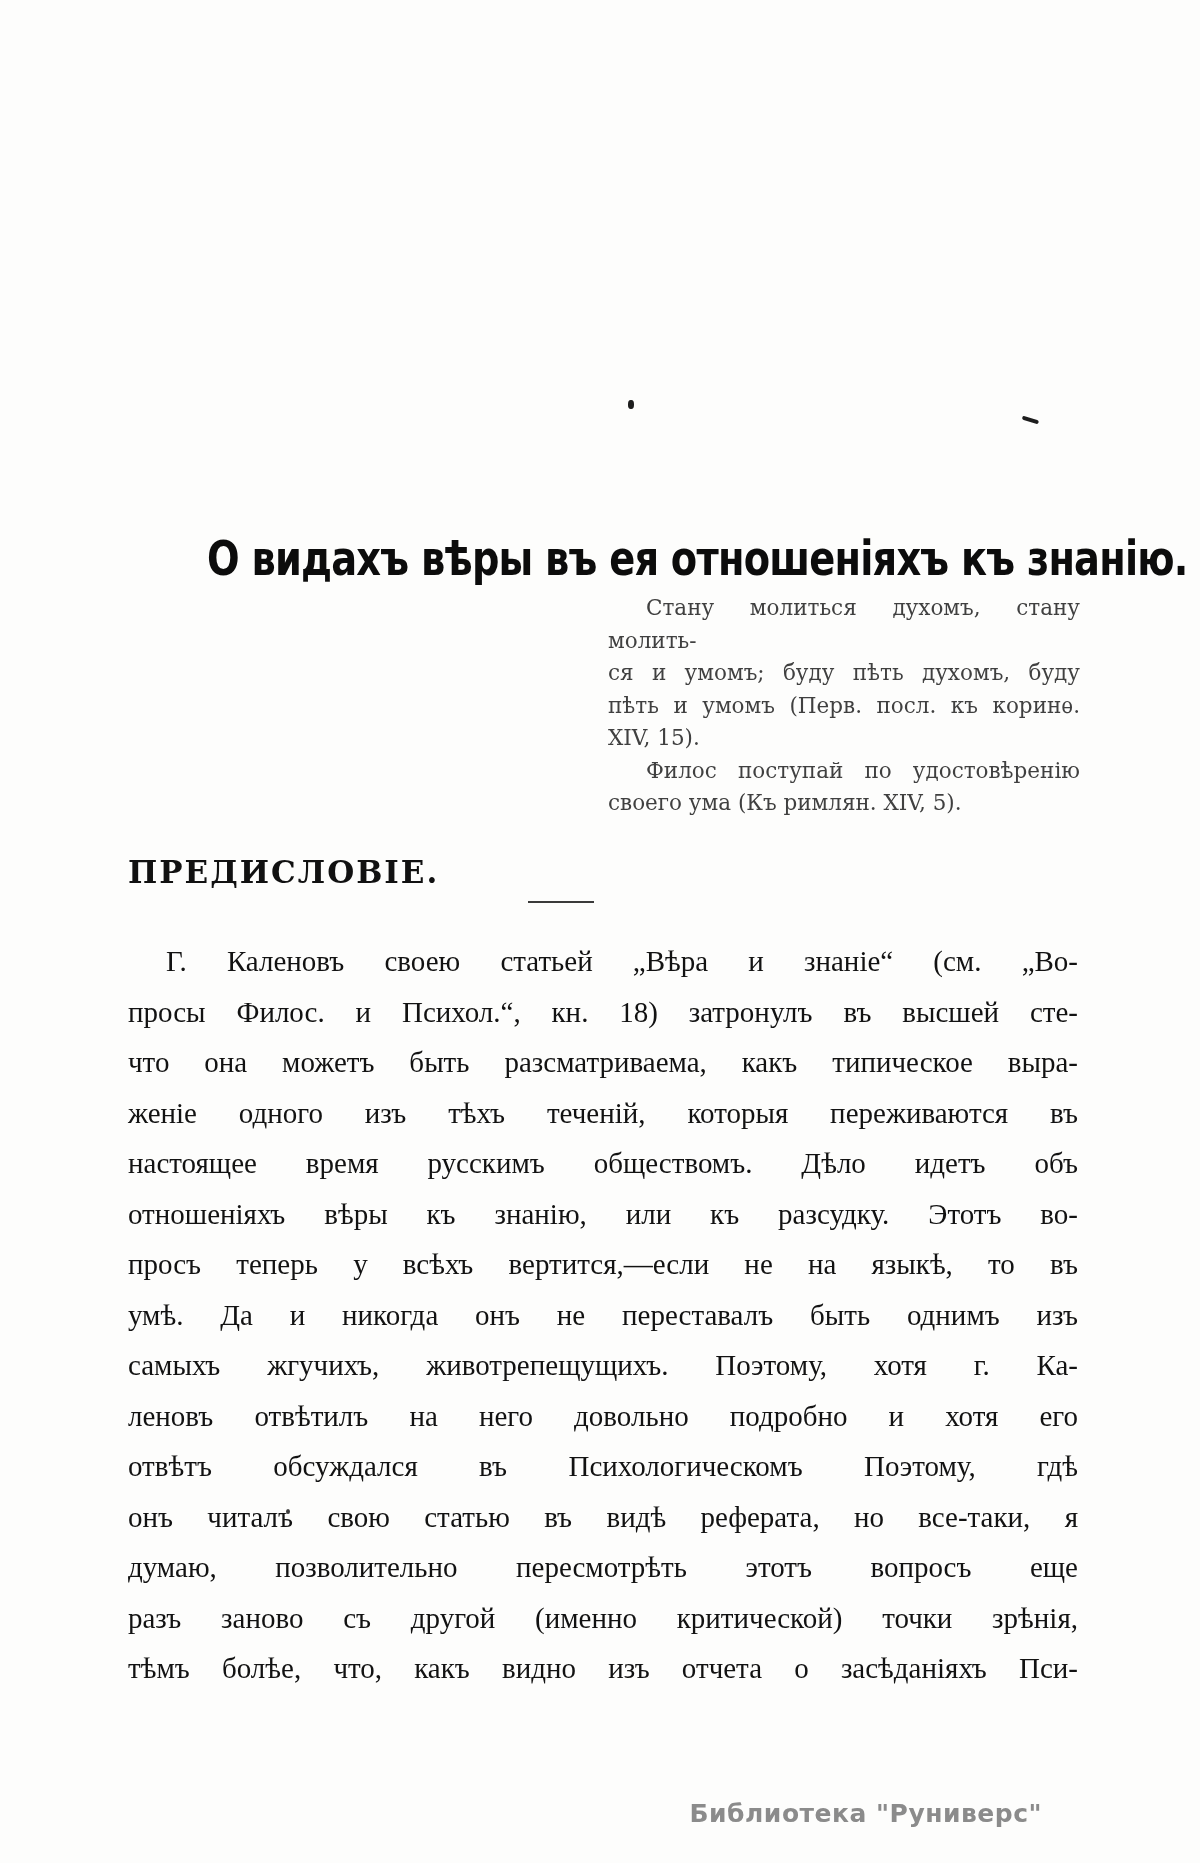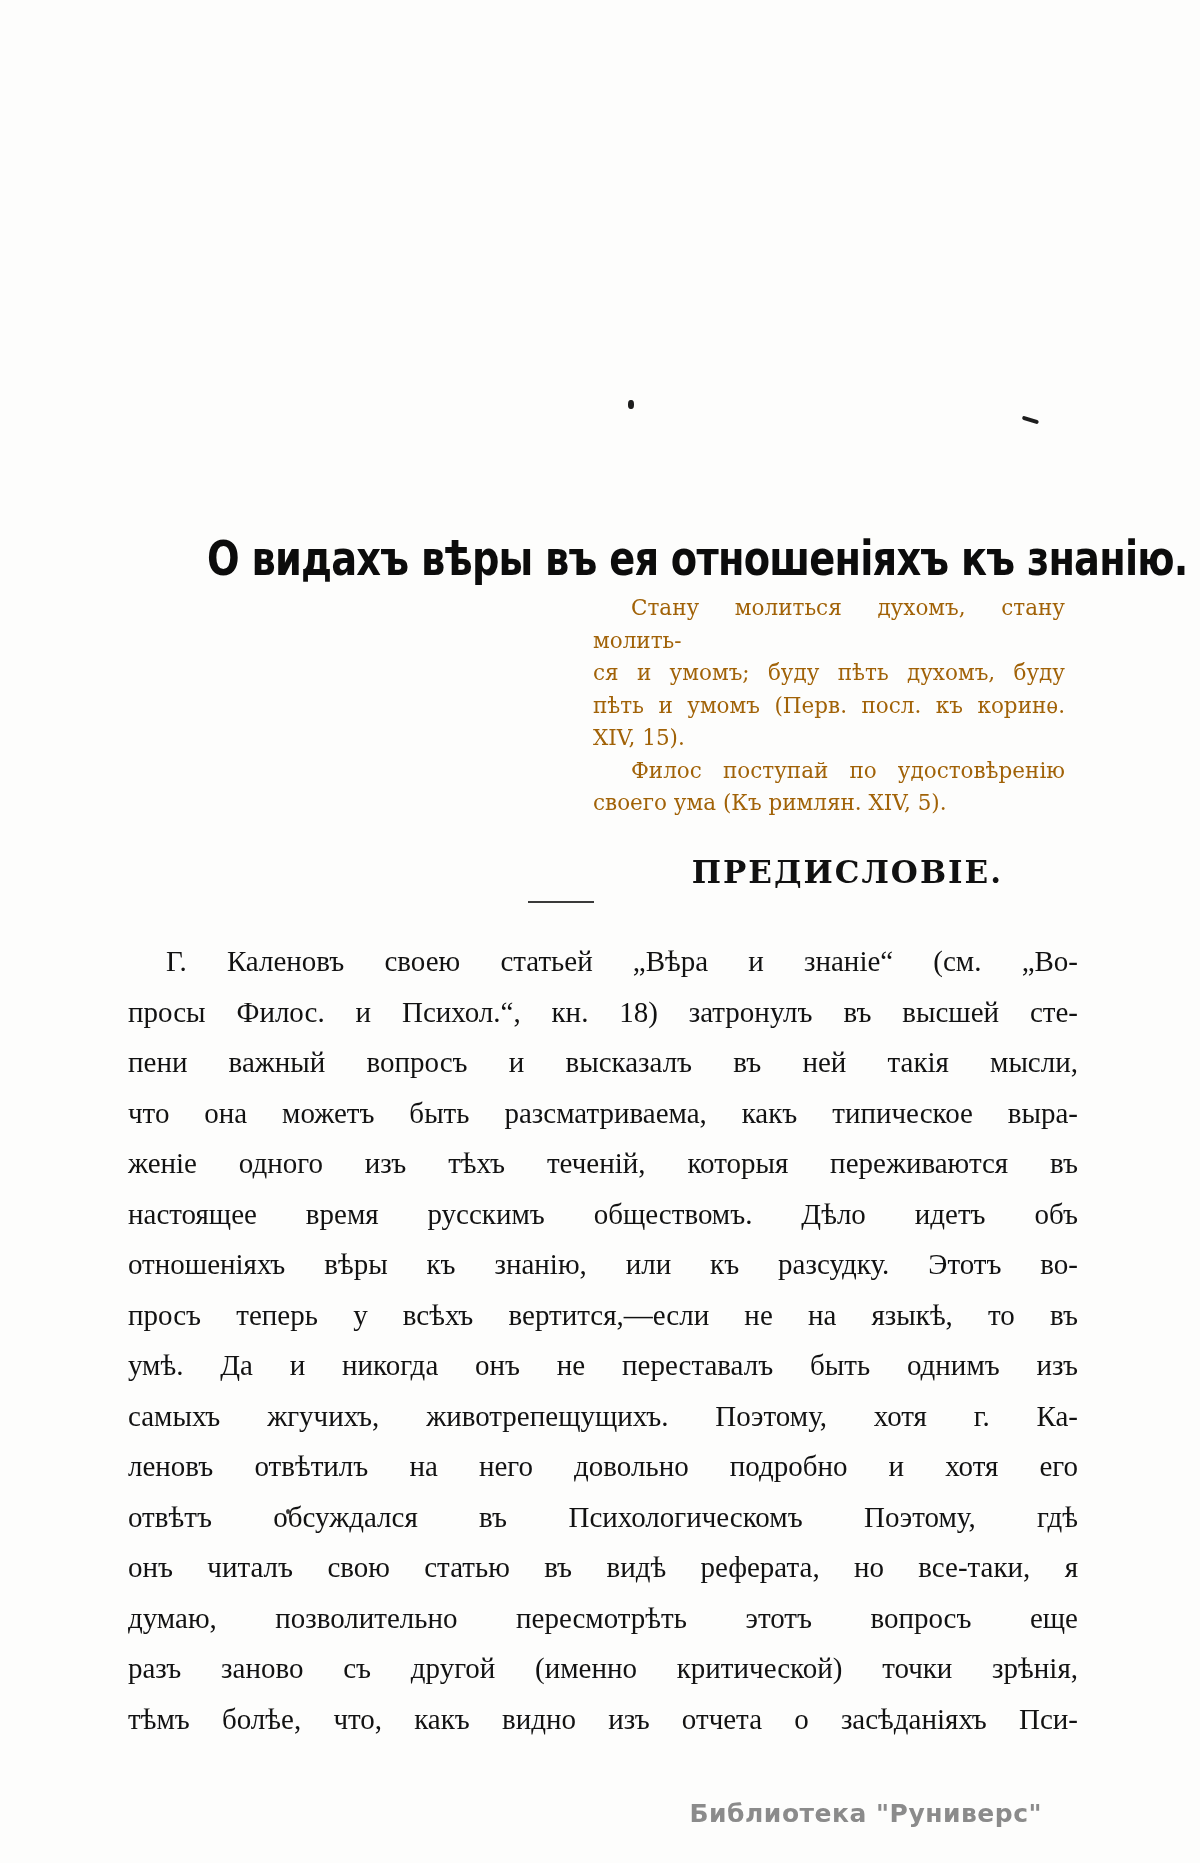--- a/index.html
+++ b/index.html
@@ -30,47 +30,47 @@
     letter-spacing: -1px;
     white-space: nowrap;
     color: #0c0c0c;
     transform: scaleX(0.80);
     transform-origin: 50% 50%;
   }
 
   
   .epigraph {
     position: absolute;
-    left: 593px;
+    left: 608px;
     top: 592px;
     width: 472px;
     font-family: "DejaVu Serif", "Liberation Serif", serif;
     font-size: 21.5px;
     line-height: 32.5px;
-    color: #a16207;
+    color: #404040;
   }
   .epigraph .line {
     text-align: justify;
     text-align-last: justify;
   }
   .epigraph .line.align-left {
     text-align: center;
     text-align-last: left;
   }
   .epigraph .line.indent {
     text-indent: 38px;
   }
 
   
   .section-heading {
     position: absolute;
     left: 128px;
     top: 828px;
     width: 875px;
-    text-align: right;
+    text-align: left;
     font-family: "DejaVu Serif", "Liberation Serif", serif;
     font-size: 31px;
     letter-spacing: 2px;
     color: #111;
   }
   .heading-rule {
     position: absolute;
     left: 528px;
     top: 901px;
     width: 66px;
@@ -159,21 +159,20 @@
       <div class="line align-left">своего ума (Къ римлян. XIV, 5).</div>
     </div>
 
   <h2 class="section-heading">ПРЕДИСЛОВІЕ.</h2>
 
   <div class="heading-rule"></div>
 
   <div class="body-text">
       <div class="line">Г. Каленовъ своею статьей „Вѣра и знаніе“ (см. „Во-</div>
       <div class="line">просы Филос. и Психол.“, кн. 18) затронулъ въ высшей сте-</div>
-      <div class="line">пени важный вопросъ и высказалъ въ ней такія мысли,</div>
       <div class="line">что она можетъ быть разсматриваема, какъ типическое выра-</div>
       <div class="line">женіе одного изъ тѣхъ теченій, которыя переживаются въ</div>
       <div class="line">настоящее время русскимъ обществомъ. Дѣло идетъ объ</div>
       <div class="line">отношеніяхъ вѣры къ знанію, или къ разсудку. Этотъ во-</div>
       <div class="line">просъ теперь у всѣхъ вертится,—если не на языкѣ, то въ</div>
       <div class="line">умѣ. Да и никогда онъ не переставалъ быть однимъ изъ</div>
       <div class="line">самыхъ жгучихъ, животрепещущихъ. Поэтому, хотя г. Ка-</div>
       <div class="line">леновъ отвѣтилъ на него довольно подробно и хотя его</div>
       <div class="line">отвѣтъ обсуждался въ Психологическомъ Поэтому, гдѣ</div>
       <div class="line">онъ читалъ свою статью въ видѣ реферата, но все-таки, я</div>

